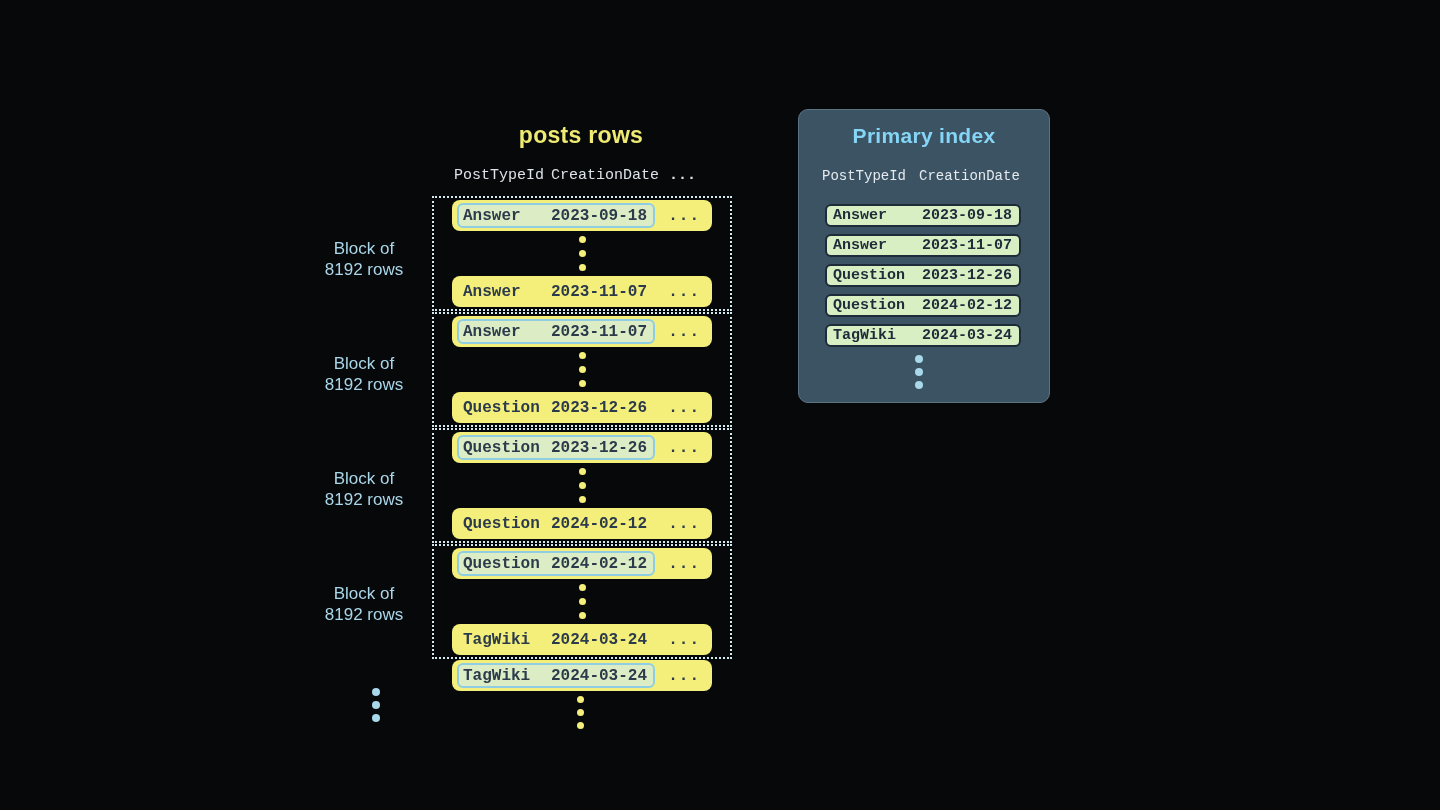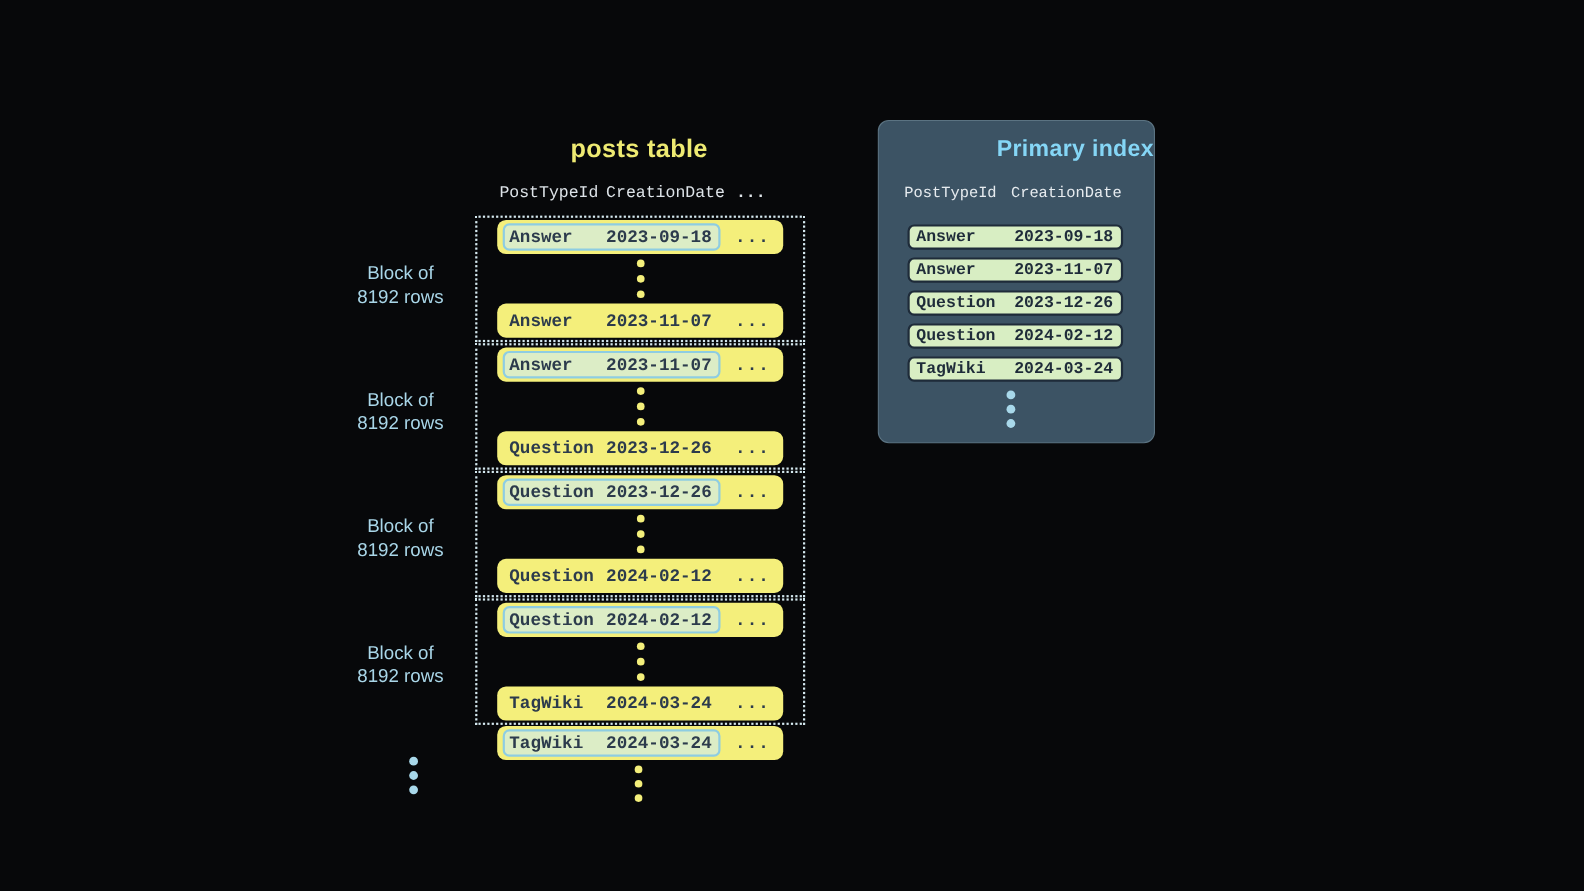--- a/index.html
+++ b/index.html
@@ -62,21 +62,21 @@
   #left-bdots{position:absolute;left:372px;top:688px;display:flex;flex-direction:column;gap:5px;}
   #left-bdots i{width:8px;height:8px;border-radius:50%;background:#a8d8ea;}
 
   
   #index-panel{
     position:absolute;left:798px;top:109px;width:252px;height:294px;
     box-sizing:border-box;background:#3c5364;border:1px solid #5b7382;
     border-radius:10px;
   }
   #index-title{
-    position:absolute;left:0;top:14px;width:100%;text-align:right;
+    position:absolute;left:0;top:14px;width:100%;text-align:center;
     color:#85d6f6;font-size:21px;font-weight:700;letter-spacing:.3px;
   }
   #index-header{
     position:absolute;left:23px;top:58px;display:flex;align-items:center;
     color:#e6ebef;font-size:14px;font-weight:500;
   }
   #index-header .hname{display:inline-block;width:97px;}
   .idx-rows{position:absolute;left:26px;top:94px;display:flex;flex-direction:column;gap:7px;}
   .irow{
     box-sizing:border-box;width:196px;height:23px;
@@ -84,21 +84,21 @@
     display:flex;align-items:center;padding-left:4px;
     color:#1e2b39;font-size:15px;font-weight:700;
   }
   .iname{display:inline-block;width:89px;padding-left:2px;}
   #index-dots{position:absolute;left:116px;top:245px;display:flex;flex-direction:column;gap:5px;}
   #index-dots i{width:8px;height:8px;border-radius:50%;background:#a8d8ea;}
 </style>
 </head>
 <body>
 
-<div id="posts-title">posts table</div>
+<div id="posts-title">posts rows</div>
 
 <div id="posts-header" class="mono">
   <span class="hname">PostTypeId</span>
   <span class="hdate">CreationDate</span>
   <span class="hdots">...</span>
 </div>
 
 <div id="label-0" class="block-label">
   <div>Block of</div>
   <div>8192 rows</div>

